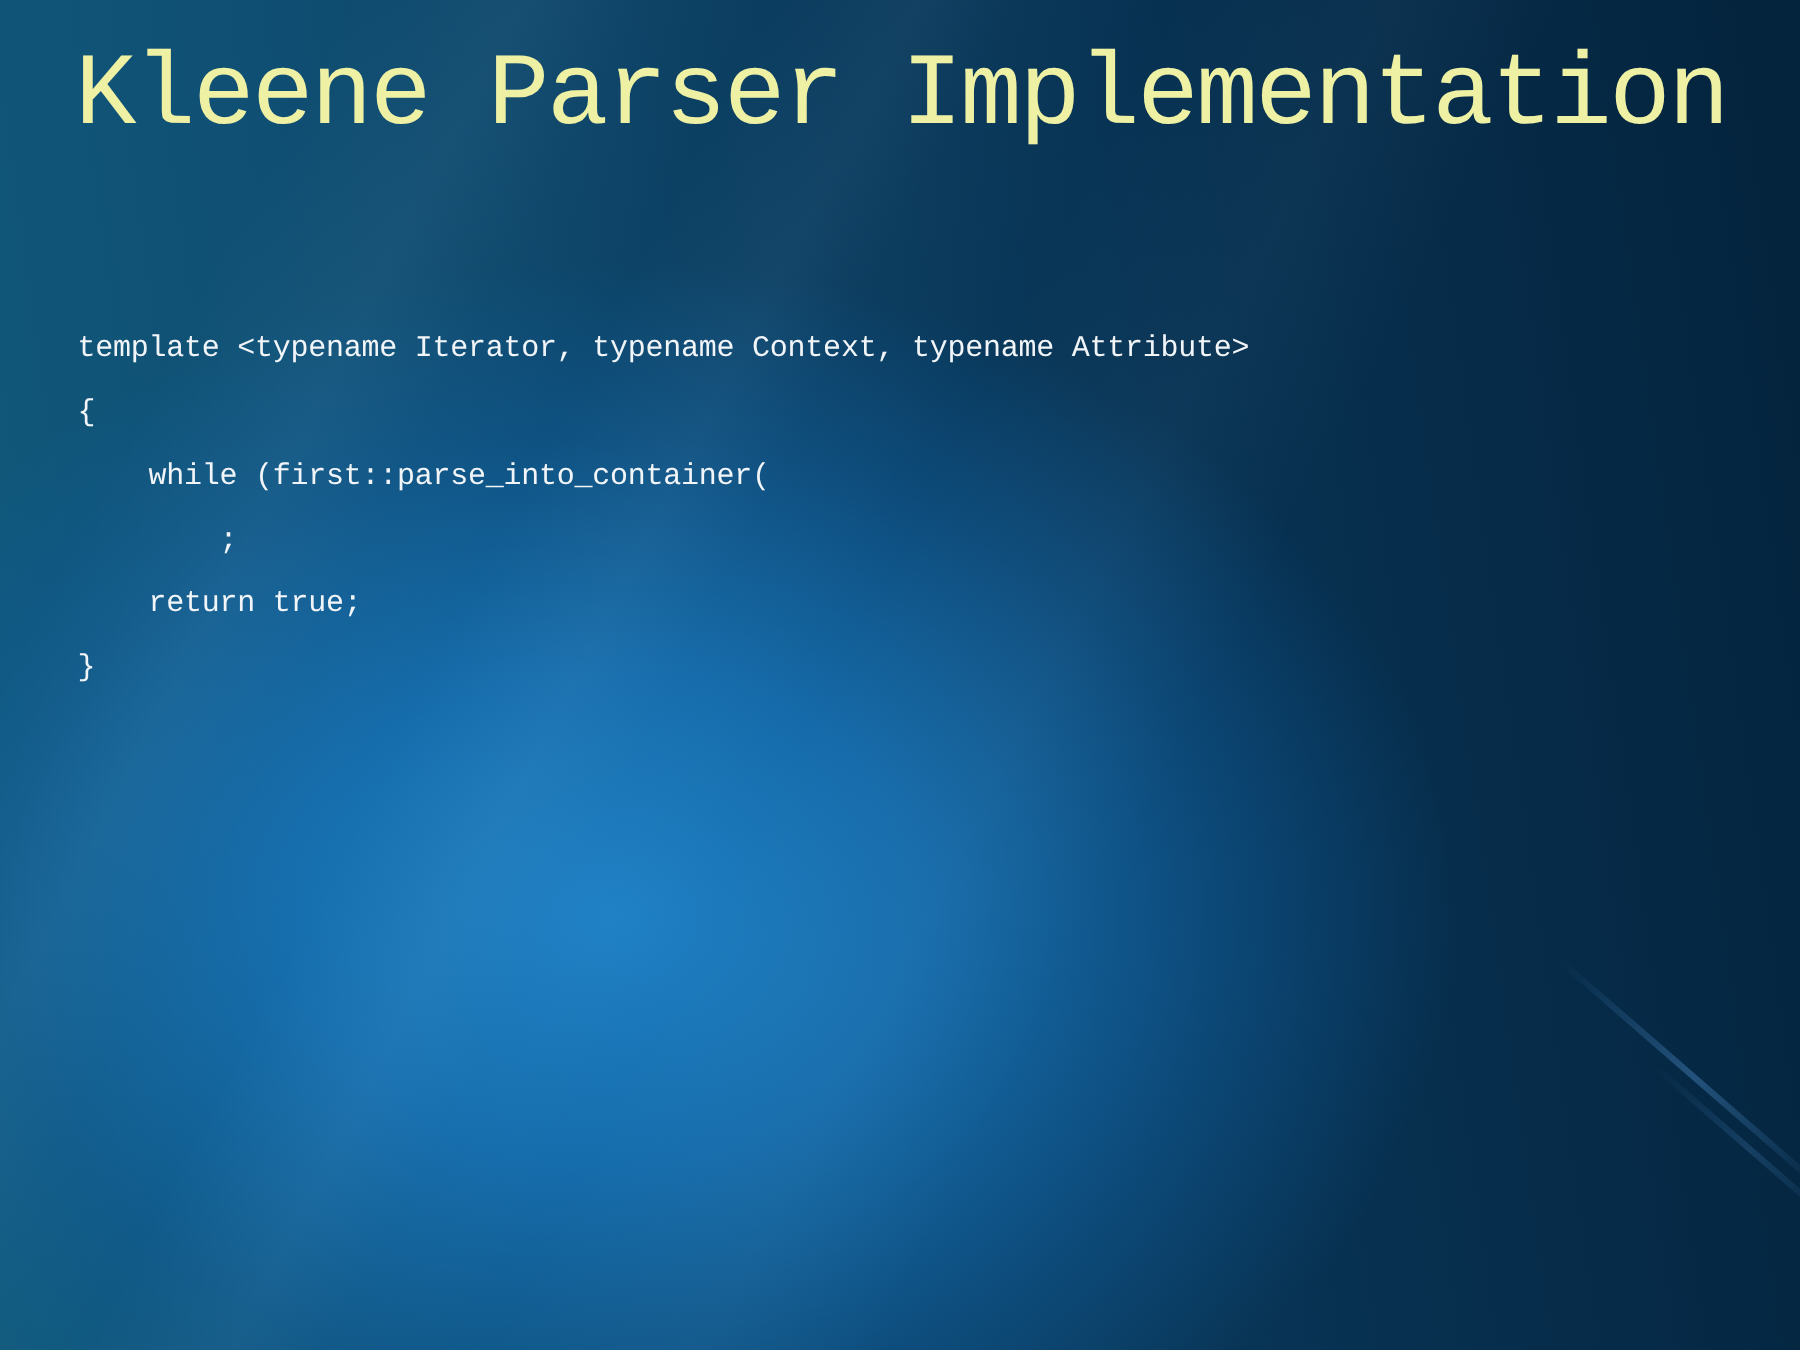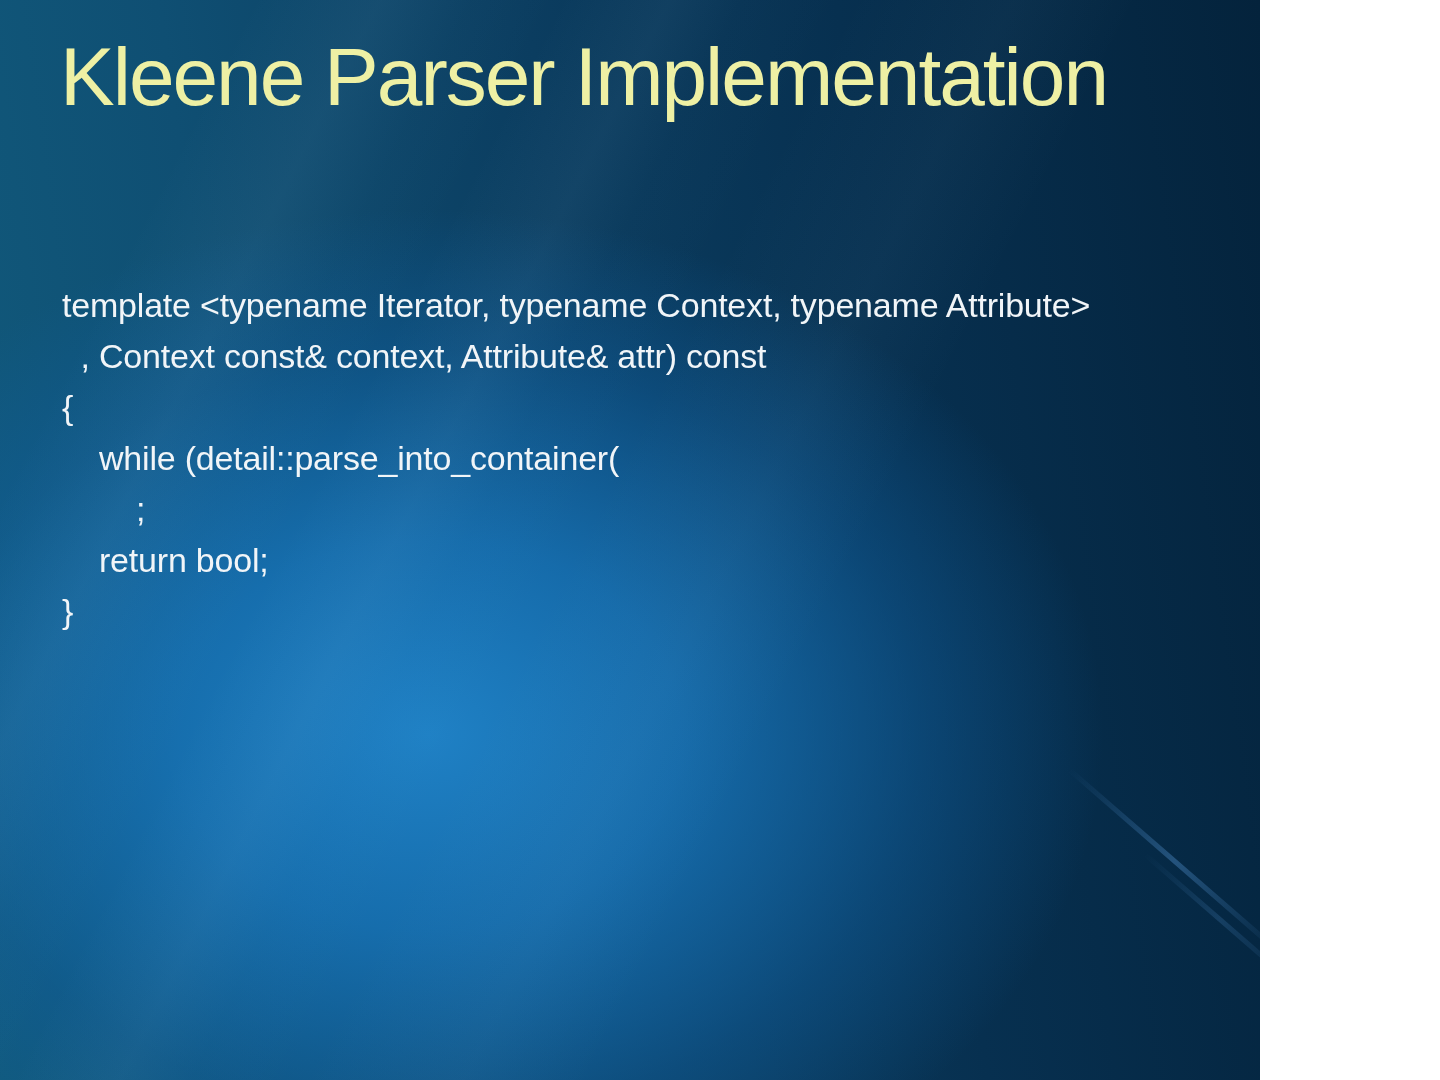--- a/index.html
+++ b/index.html
@@ -6,36 +6,37 @@
     margin: 0;
     padding: 0;
     width: 1440px;
     height: 1080px;
     overflow: hidden;
     font-family: "Liberation Sans", sans-serif;
   }
 
   .slide {
     position: relative;
-    width: 1260px;
+    width: 1440px;
     height: 1080px;
     overflow: hidden;
     
     background:
       radial-gradient(ellipse 900px 700px at 34% 68%,
         rgba(32, 132, 202, 0.95) 0%,
         rgba(24, 118, 188, 0.80) 28%,
         rgba(16, 95, 158, 0.45) 55%,
         rgba(16, 95, 158, 0) 75%),
       linear-gradient(82deg,
         #115a7c 0%,
         #0f4f73 22%,
         #0b3d60 48%,
         #073050 70%,
         #04233c 100%);
+    font-family: Liberation Mono, monospace;
   }
 
   
   .beams {
     position: absolute;
     inset: 0;
     background:
       linear-gradient(117deg,
         rgba(170, 220, 248, 0) 14%,
         rgba(170, 220, 248, 0.06) 21%,
@@ -81,23 +82,23 @@
     font-weight: 500;
     line-height: 1.0;
     letter-spacing: -2px;
     color: #eef0a4;
     white-space: nowrap;
   }
 
   .code {
     position: absolute;
     left: 62px;
-    top: 280px;
+    top: 254px;
     color: #f1f5f8;
-    font-size: 34px;
+    font-size: 24px;
     font-weight: 400;
     line-height: 51px;
     letter-spacing: -0.2px;
   }
   .code-line {
     white-space: pre;   
     min-height: 51px;
   }
 </style>
 </head>
@@ -106,21 +107,20 @@
 <div class="slide">
 
   <div class="beams"></div>
   <div class="streak streak-1"></div>
   <div class="streak streak-2"></div>
 
   <h1 class="title">Kleene Parser Implementation</h1>
 
   <div class="code">
     <div class="code-line">template &lt;typename Iterator, typename Context, typename Attribute&gt;</div>
-    <div class="code-line">  , Context const&amp; context, Attribute&amp; attr) const</div>
     <div class="code-line">{</div>
-    <div class="code-line">    while (detail::parse_into_container(</div>
+    <div class="code-line">    while (first::parse_into_container(</div>
     <div class="code-line">        ;</div>
-    <div class="code-line">    return bool;</div>
+    <div class="code-line">    return true;</div>
     <div class="code-line">}</div>
   </div>
 
 </div>
 
 </body></html>

